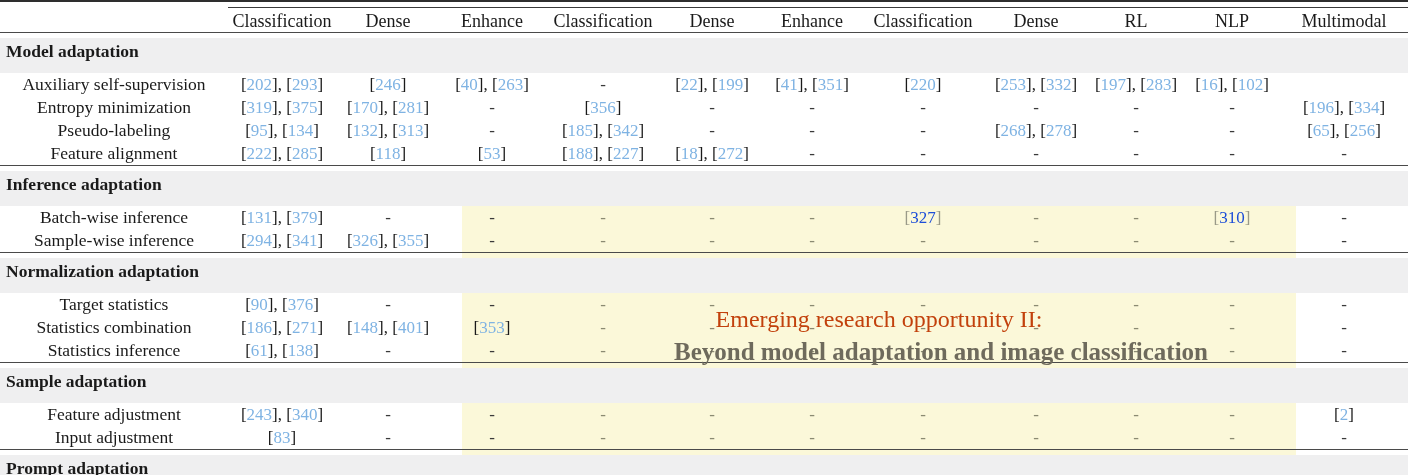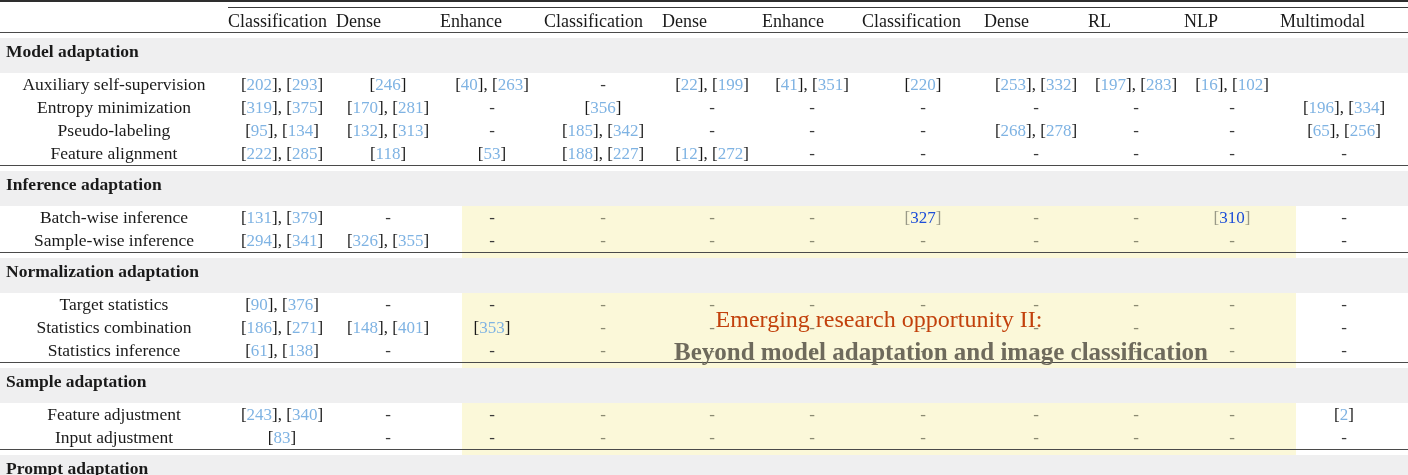--- a/index.html
+++ b/index.html
@@ -58,20 +58,21 @@
     font-size: 18px;
     padding-bottom: 1px;
   }
   tr.grprule td.gr {
     border-top: 1.1px solid #3a3a3a;
   }
   tr.grprule td { height: 3px; }
 
   
   td.subhd {
+    text-align: center;
     font-size: 18px;
     padding-top: 3px;
     padding-bottom: 4px;
   }
 
   
   tr.section td {
     background: #efeff0;
     font-weight: bold;
     font-size: 17.5px;
@@ -226,21 +227,21 @@
           <td class="cell"><span class="dash">-</span></td>
           <td class="cell"><span class="dash">-</span></td>
           <td class="cell"><span class="brk">[</span><span class="cite">65</span><span class="brk">]</span>, <span class="brk">[</span><span class="cite">256</span><span class="brk">]</span></td>
         </tr>
         <tr class="datarow">
           <td class="rowlabel">Feature alignment</td>
           <td class="cell"><span class="brk">[</span><span class="cite">222</span><span class="brk">]</span>, <span class="brk">[</span><span class="cite">285</span><span class="brk">]</span></td>
           <td class="cell"><span class="brk">[</span><span class="cite">118</span><span class="brk">]</span></td>
           <td class="cell"><span class="brk">[</span><span class="cite">53</span><span class="brk">]</span></td>
           <td class="cell"><span class="brk">[</span><span class="cite">188</span><span class="brk">]</span>, <span class="brk">[</span><span class="cite">227</span><span class="brk">]</span></td>
-          <td class="cell"><span class="brk">[</span><span class="cite">12</span><span class="brk">]</span>, <span class="brk">[</span><span class="cite">272</span><span class="brk">]</span></td>
+          <td class="cell"><span class="brk">[</span><span class="cite">18</span><span class="brk">]</span>, <span class="brk">[</span><span class="cite">272</span><span class="brk">]</span></td>
           <td class="cell"><span class="dash">-</span></td>
           <td class="cell"><span class="dash">-</span></td>
           <td class="cell"><span class="dash">-</span></td>
           <td class="cell"><span class="dash">-</span></td>
           <td class="cell"><span class="dash">-</span></td>
           <td class="cell"><span class="dash">-</span></td>
         </tr>
         <tr class="rule-mid">
           <td colspan="12"></td>
         </tr>

